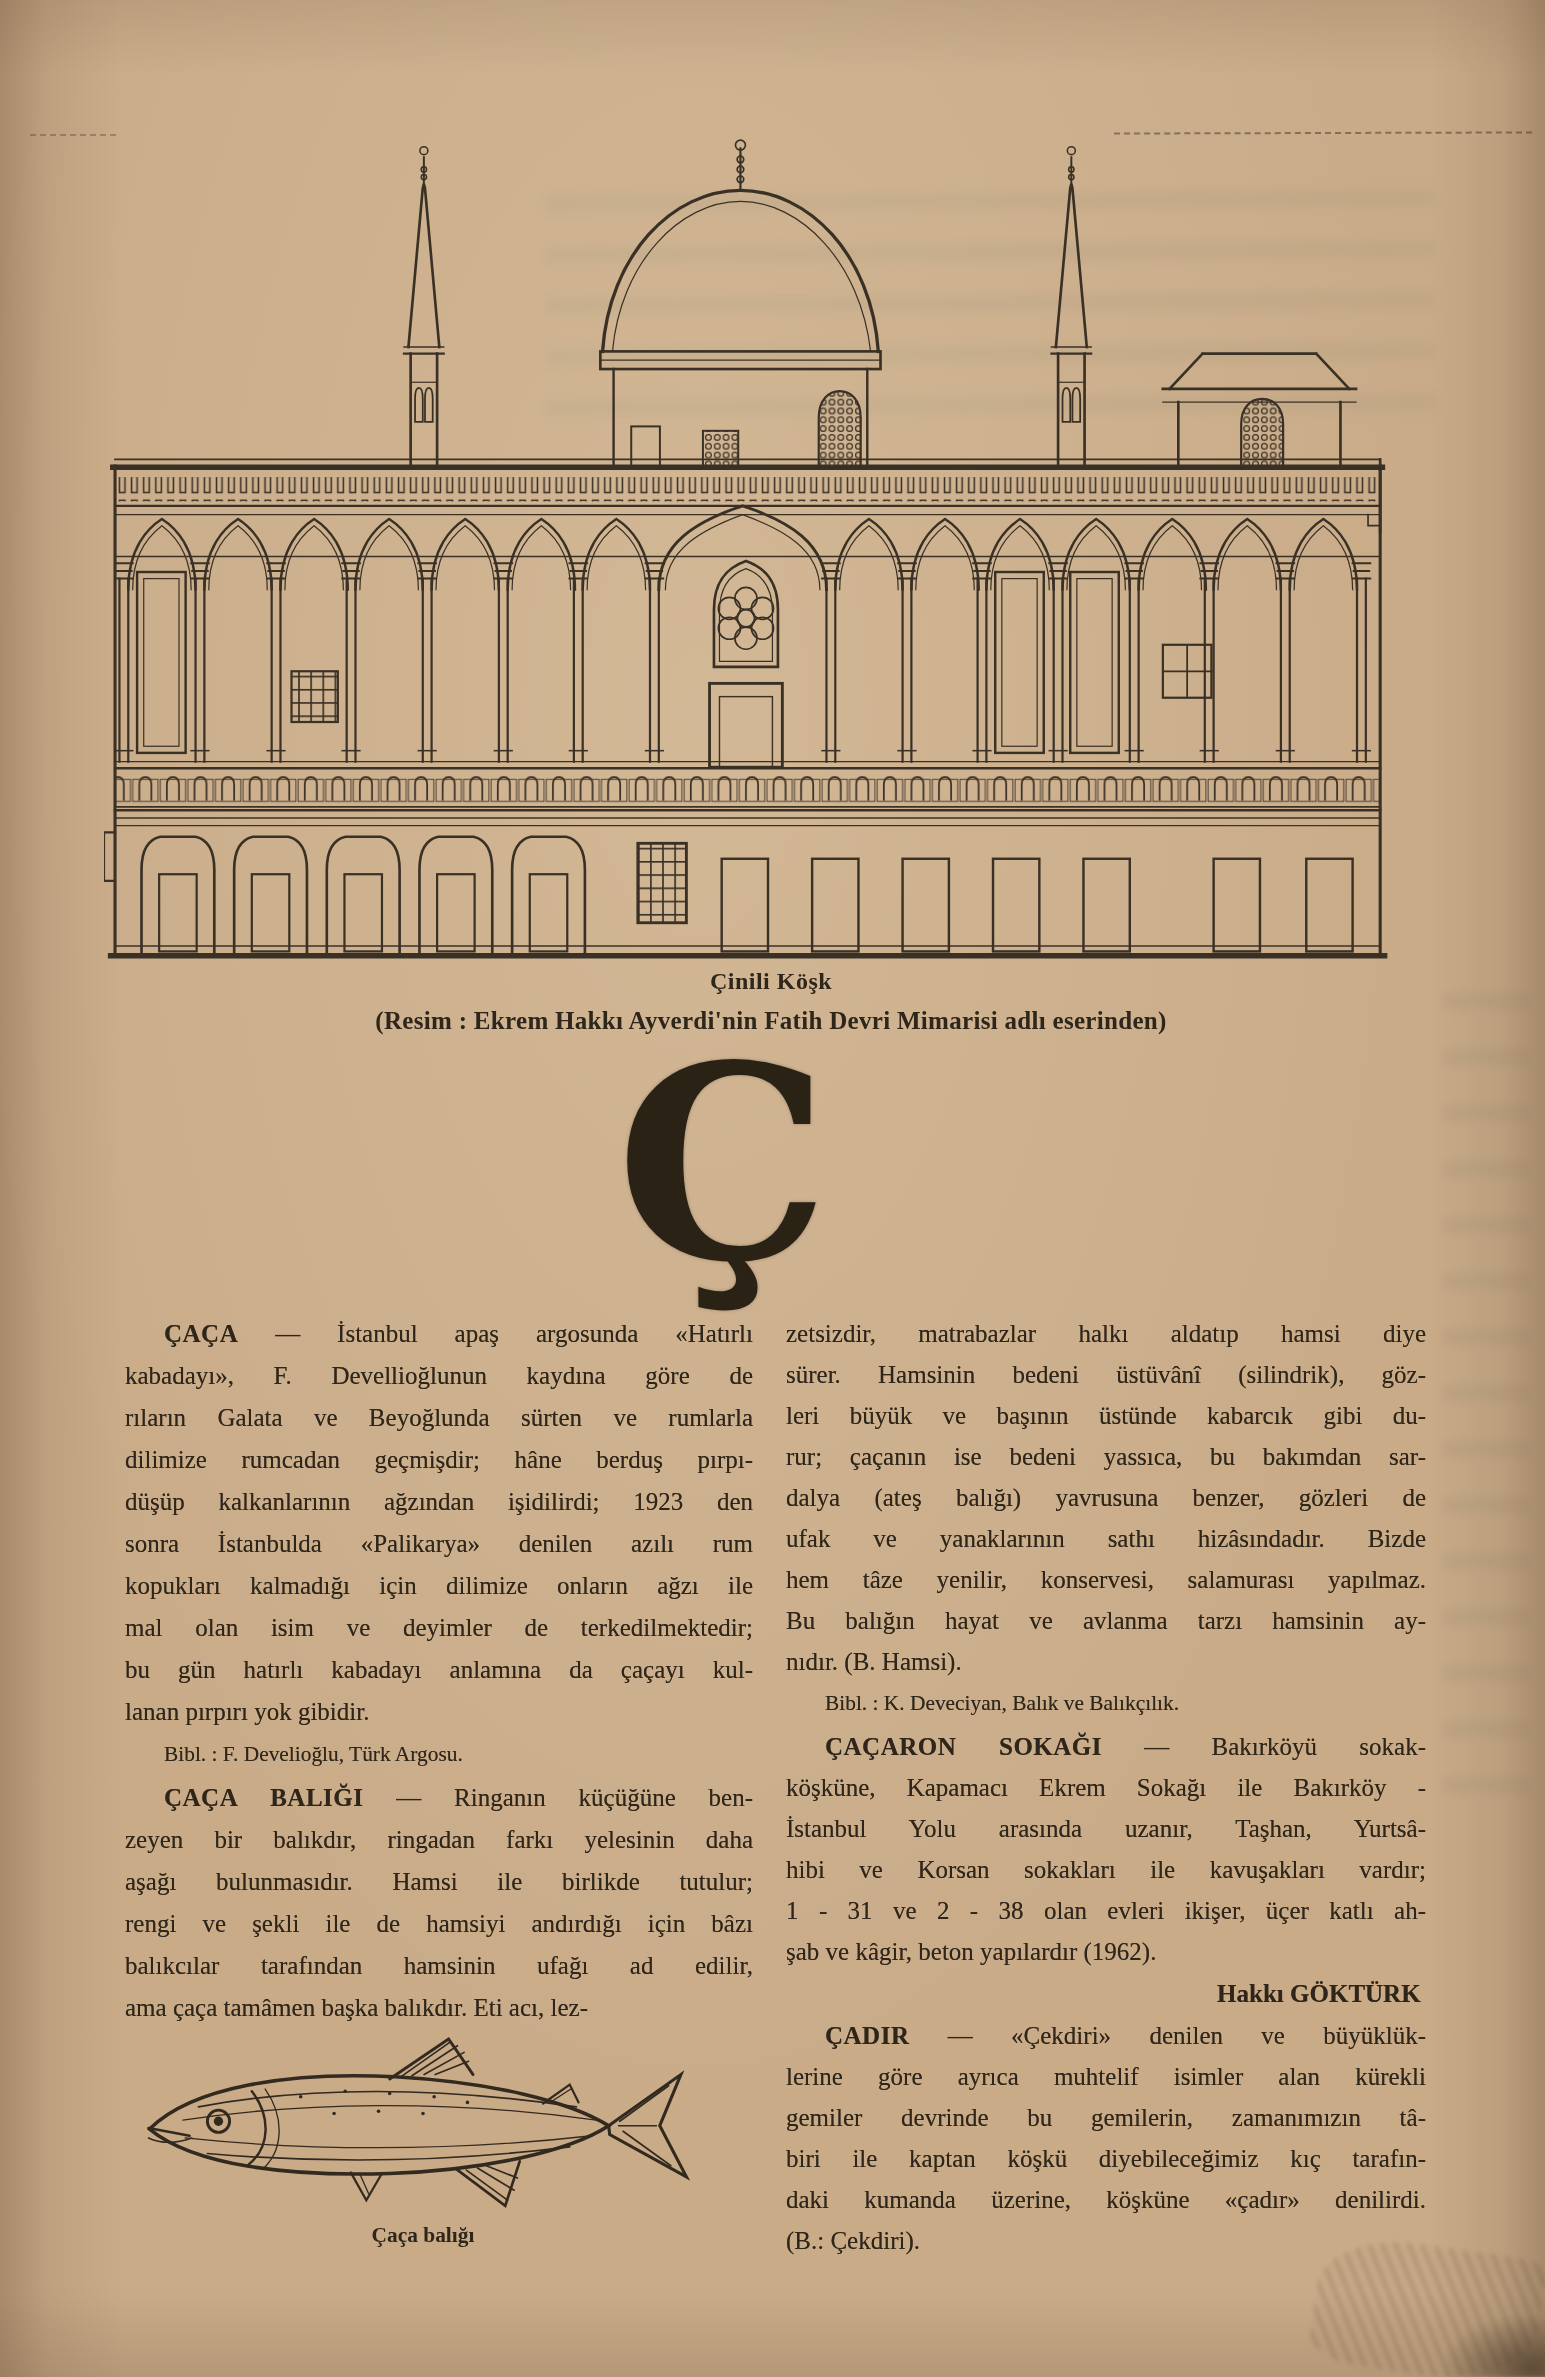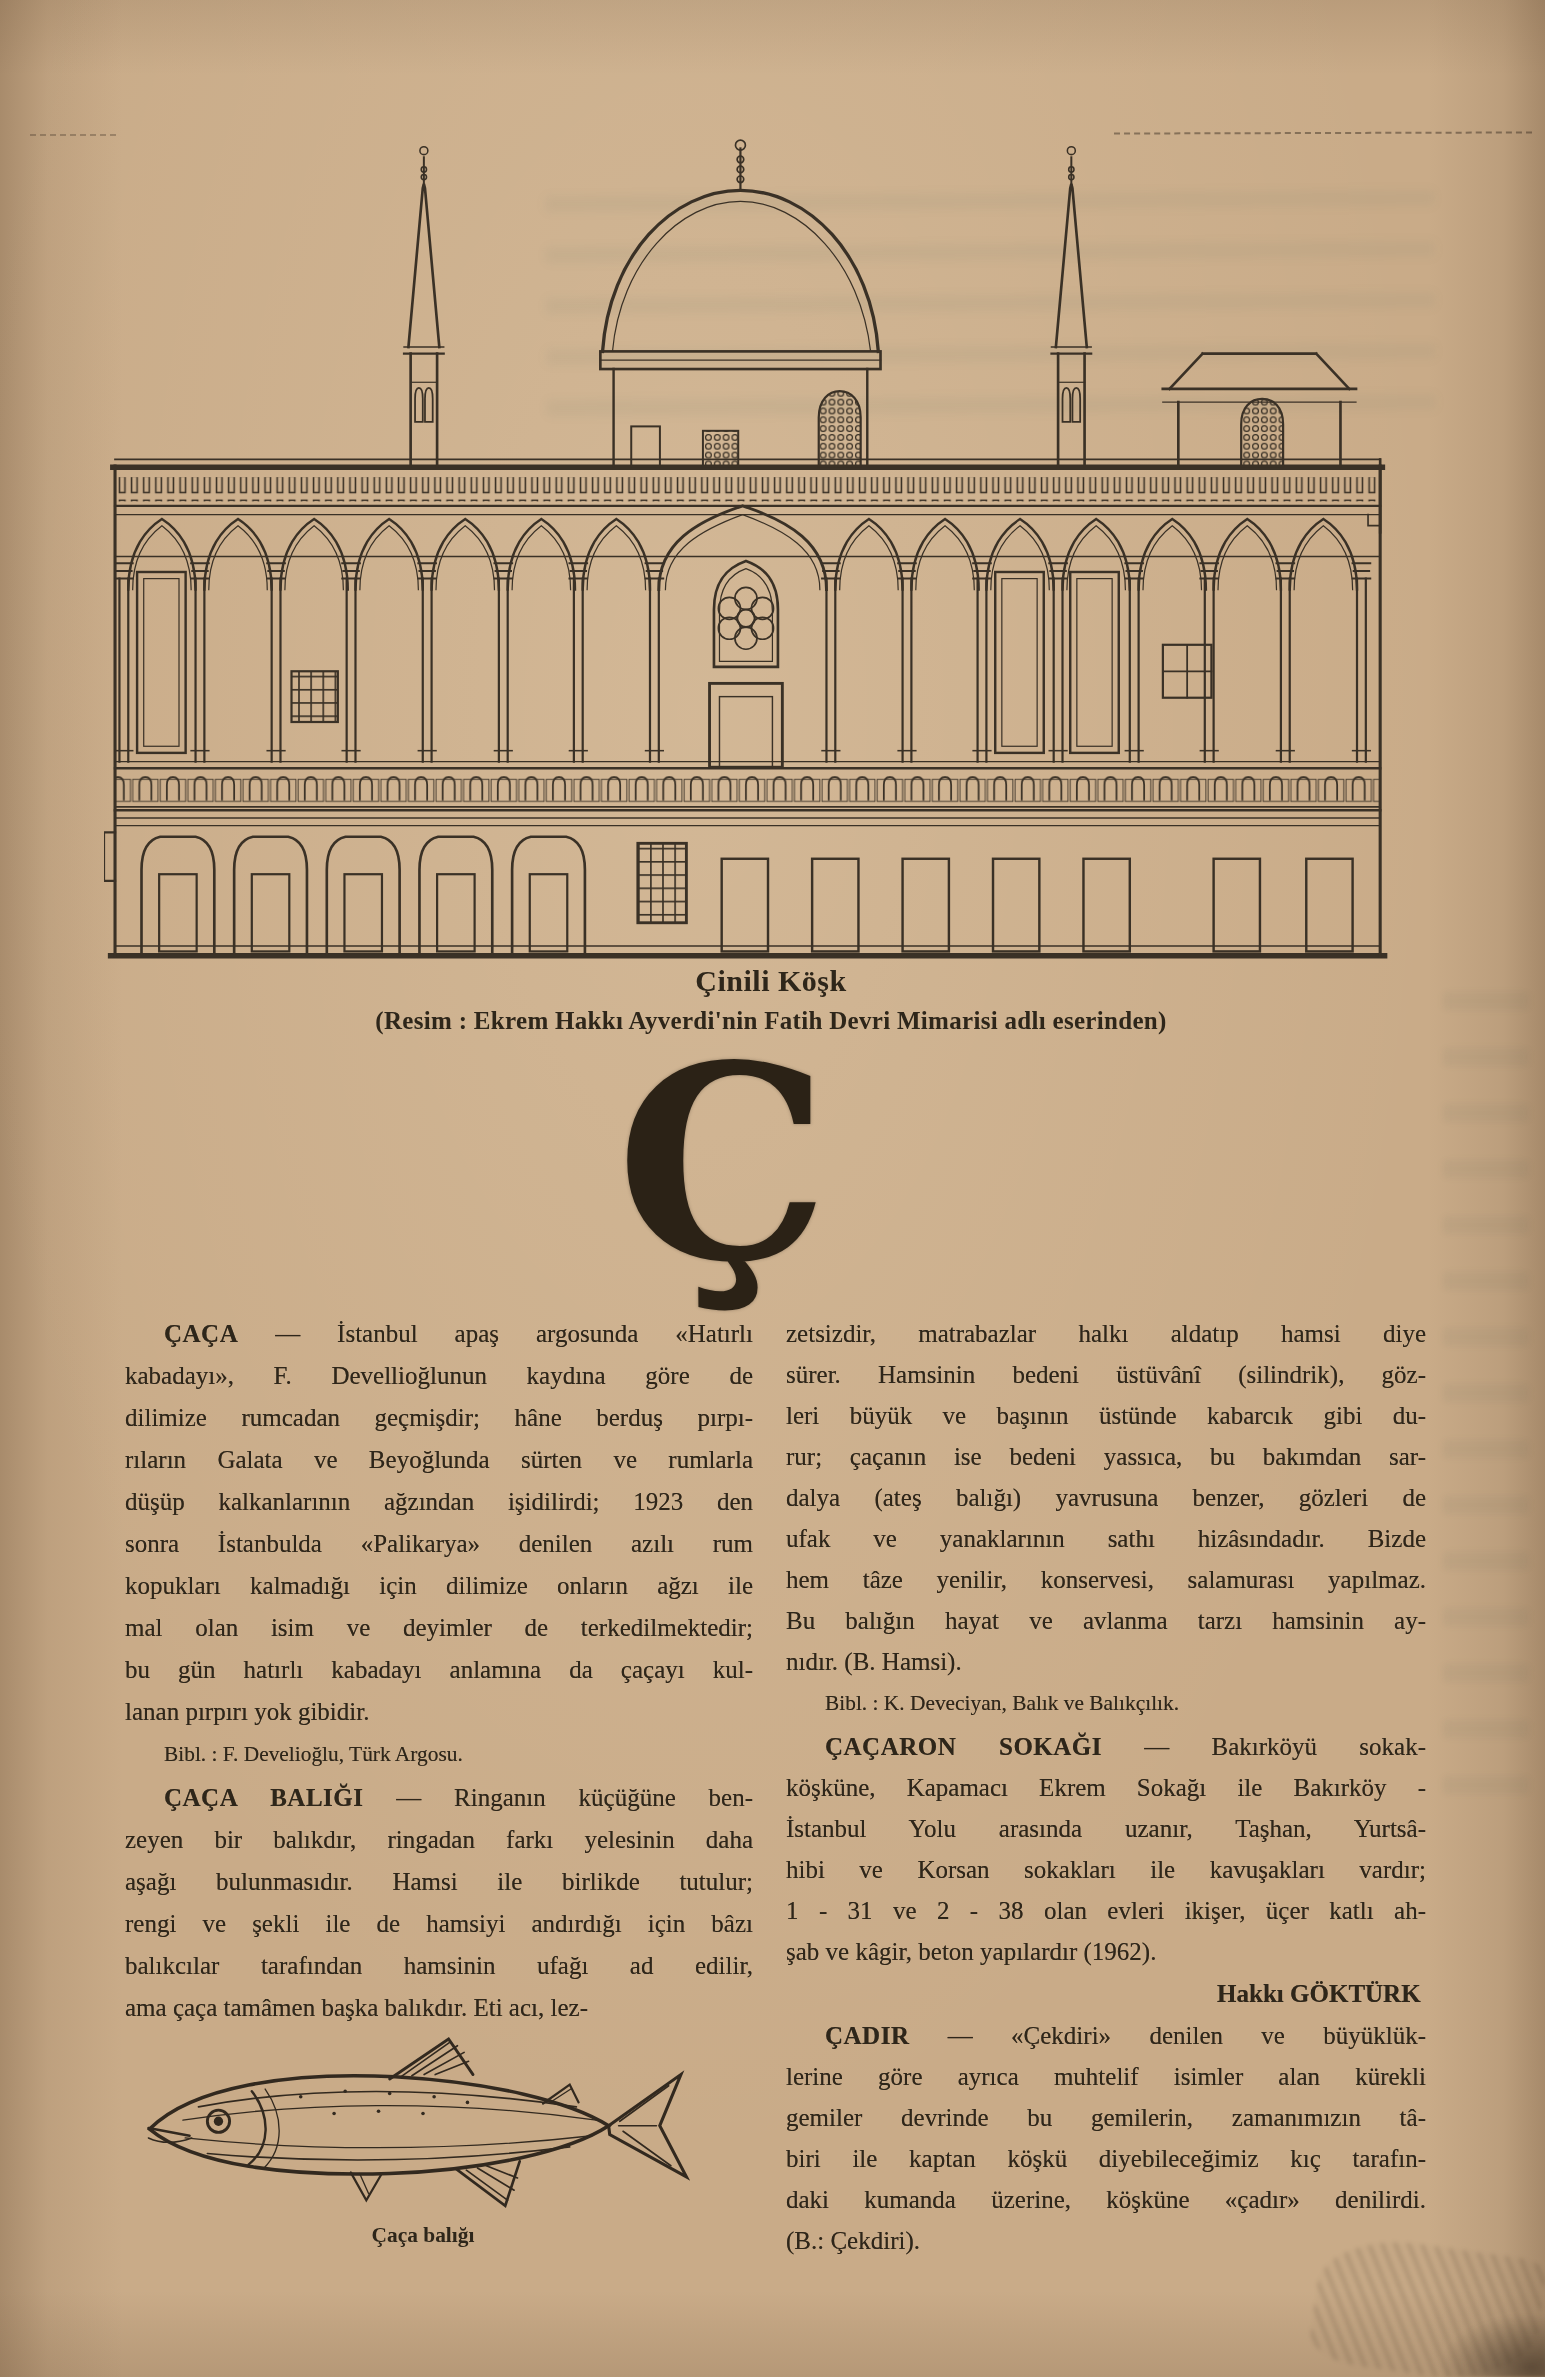--- a/index.html
+++ b/index.html
@@ -29,21 +29,21 @@
       background:repeating-linear-gradient(0deg, rgba(84,96,82,.10) 0 18px, transparent 18px 56px);}
   .smudge{left:1315px;top:2246px;width:225px;height:129px;opacity:.5;filter:blur(2.1px);transform:rotate(8deg);
       border-radius:42% 12% 48% 22%;
       background:repeating-linear-gradient(60deg, rgba(58,44,30,.38) 0 3.7px, rgba(58,44,30,.04) 3.7px 12.3px);}
   .corner{left:1440px;top:2313px;width:107px;height:64px;filter:blur(1.6px);
       background:radial-gradient(ellipse at 85% 85%, rgba(40,30,20,.55), transparent 70%);}
   
   .figure{left:104px;top:133px;width:1285px;}
   .figure svg{display:block;width:100%;height:auto;}
   .fig-caption{left:123px;top:965px;width:1296px;text-align:center;}
-  .fig-caption-title{font-weight:700;font-size:30px;line-height:32px;letter-spacing:0.5px;}
+  .fig-caption-title{font-weight:700;font-size:24px;line-height:32px;letter-spacing:0.5px;}
   .fig-caption-credit{font-weight:700;font-size:25px;line-height:32px;margin-top:7.5px;letter-spacing:0.3px;}
   
   .big-c{left:616px;top:1051px;font-family:"DejaVu Serif",serif;font-weight:700;
          font-size:268px;line-height:225px;color:#2b2216;text-shadow:0 0 3.2px rgba(43,34,22,.35);}
   
   .col{font-size:25px;text-shadow:0 0 0.5px rgba(40,30,18,.55);}
   .col-left{left:125px;top:1313px;width:628px;}
   .col-right{left:786px;top:1313px;width:640px;}
   .col-left .tline{line-height:42px;}
   .col-right .tline{line-height:41px;}
@@ -258,22 +258,22 @@
     <div class="fig-caption-credit">(Resim : Ekrem Hakkı Ayverdi'nin Fatih Devri Mimarisi adlı eserinden)</div>
   </div>
 
   <div class="abs big-c">Ç</div>
 
   <div class="abs col col-left">
     <div class="para">
       <div class="tline entry-first"><span class="lead">ÇAÇA</span><span> — İstanbul apaş argosunda «Hatırlı</span></div>
       <div>
           <div class="tline">kabadayı», F. Devellioğlunun kaydına göre de</div>
+          <div class="tline">rıların Galata ve Beyoğlunda sürten ve rumlarla</div>
           <div class="tline">dilimize rumcadan geçmişdir; hâne berduş pırpı-</div>
-          <div class="tline">rıların Galata ve Beyoğlunda sürten ve rumlarla</div>
           <div class="tline">düşüp kalkanlarının ağzından işidilirdi; 1923 den</div>
           <div class="tline">sonra İstanbulda «Palikarya» denilen azılı rum</div>
           <div class="tline">kopukları kalmadığı için dilimize onların ağzı ile</div>
           <div class="tline">mal olan isim ve deyimler de  terkedilmektedir;</div>
           <div class="tline">bu gün hatırlı kabadayı anlamına da çaçayı kul-</div>
           <div class="tline tline-last">lanan pırpırı yok gibidir.</div>
         </div>
     </div>
     <div class="bibl">Bibl. :  F. Develioğlu, Türk Argosu.</div>
     <div class="para">

